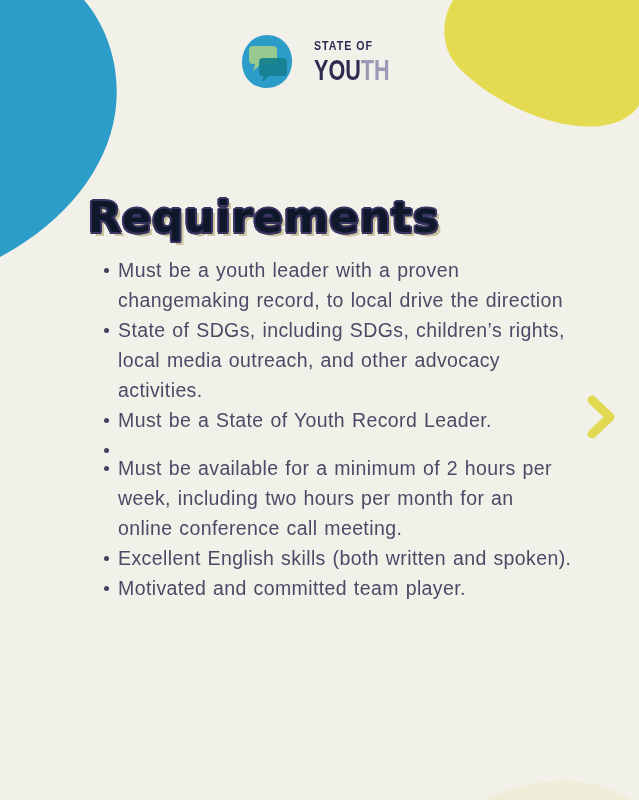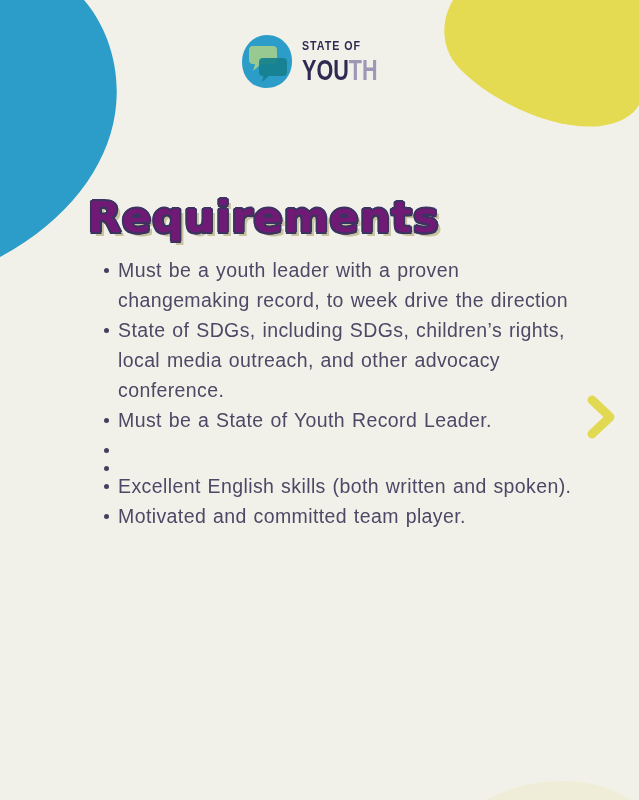--- a/index.html
+++ b/index.html
@@ -9,36 +9,36 @@
     overflow:hidden;margin:0 auto;
   }
   .blob{position:absolute;pointer-events:none;}
   .blob-tl{left:0;top:0;}
   .blob-tr{right:0;top:0;}
   .blob-br{
     position:absolute;left:443px;top:781px;width:220px;height:80px;
     background:#EFEDD8;border-radius:55% 45% 0 0 / 100% 90% 0 0;
   }
   
-  .logo{position:absolute;left:241px;top:34px;display:flex;align-items:center;gap:9px;}
+  .logo{position:absolute;left:241px;top:34px;display:flex;align-items:center;gap:21px;}
   .logo-text{display:flex;flex-direction:column;justify-content:center;line-height:1;}
   .brand-top{
     font-size:13px;font-weight:bold;color:#2E2A52;letter-spacing:1.2px;
     transform:scaleX(.82);transform-origin:left center;margin-bottom:3px;
   }
   .brand-main{
     font-size:30px;font-weight:bold;color:#2E2A52;letter-spacing:0;
     transform:scaleX(.72);transform-origin:left center;
   }
   .brand-main .lt{color:#9C98B6;}
   
   .title{
     position:absolute;left:88px;top:163px;
     font-family:"DejaVu Sans","Liberation Sans",sans-serif;
-    font-size:43px;font-weight:bold;letter-spacing:1px;color:#701a75;
+    font-size:43px;font-weight:bold;letter-spacing:1px;color:#0f172a;
     text-shadow:
       2px 0 0 #3A3460,-2px 0 0 #3A3460,0 2px 0 #3A3460,0 -2px 0 #3A3460,
       1.5px 1.5px 0 #3A3460,-1.5px 1.5px 0 #3A3460,1.5px -1.5px 0 #3A3460,-1.5px -1.5px 0 #3A3460,
       4px 4px 0 rgba(150,140,70,.45);
   }
   
   .req-list{
     position:absolute;left:88px;top:239px;width:500px;
     margin:16px;padding:0;list-style:none;
     color:#4E4866;font-size:19.5px;line-height:30px;
@@ -82,42 +82,47 @@
     </div>
   </div>
 
   <h1 class="title">Requirements</h1>
 
   <ul class="req-list">
       <li class="req-item">
         <span class="bullet-dot"></span>
         <div class="req-lines">
           <span>Must be a youth leader with a proven</span>
-          <span>changemaking record, to week drive the direction</span>
+          <span>changemaking record, to local drive the direction</span>
         </div>
       </li>
       <li class="req-item">
         <span class="bullet-dot"></span>
         <div class="req-lines">
           <span>State of SDGs, including SDGs, children’s rights,</span>
           <span>local media outreach, and other advocacy</span>
-          <span>conference.</span>
+          <span>activities.</span>
         </div>
       </li>
       <li class="req-item">
         <span class="bullet-dot"></span>
         <div class="req-lines">
           <span>Must be a State of Youth Record Leader.</span>
         </div>
       </li>
       <li class="req-item">
         <span class="bullet-dot"></span>
       </li>
       <li class="req-item">
         <span class="bullet-dot"></span>
+        <div class="req-lines">
+          <span>Must be available for a minimum of 2 hours per</span>
+          <span>week, including two hours per month for an</span>
+          <span>online conference call meeting.</span>
+        </div>
       </li>
       <li class="req-item">
         <span class="bullet-dot"></span>
         <div class="req-lines">
           <span>Excellent English skills (both written and spoken).</span>
         </div>
       </li>
       <li class="req-item">
         <span class="bullet-dot"></span>
         <div class="req-lines">

